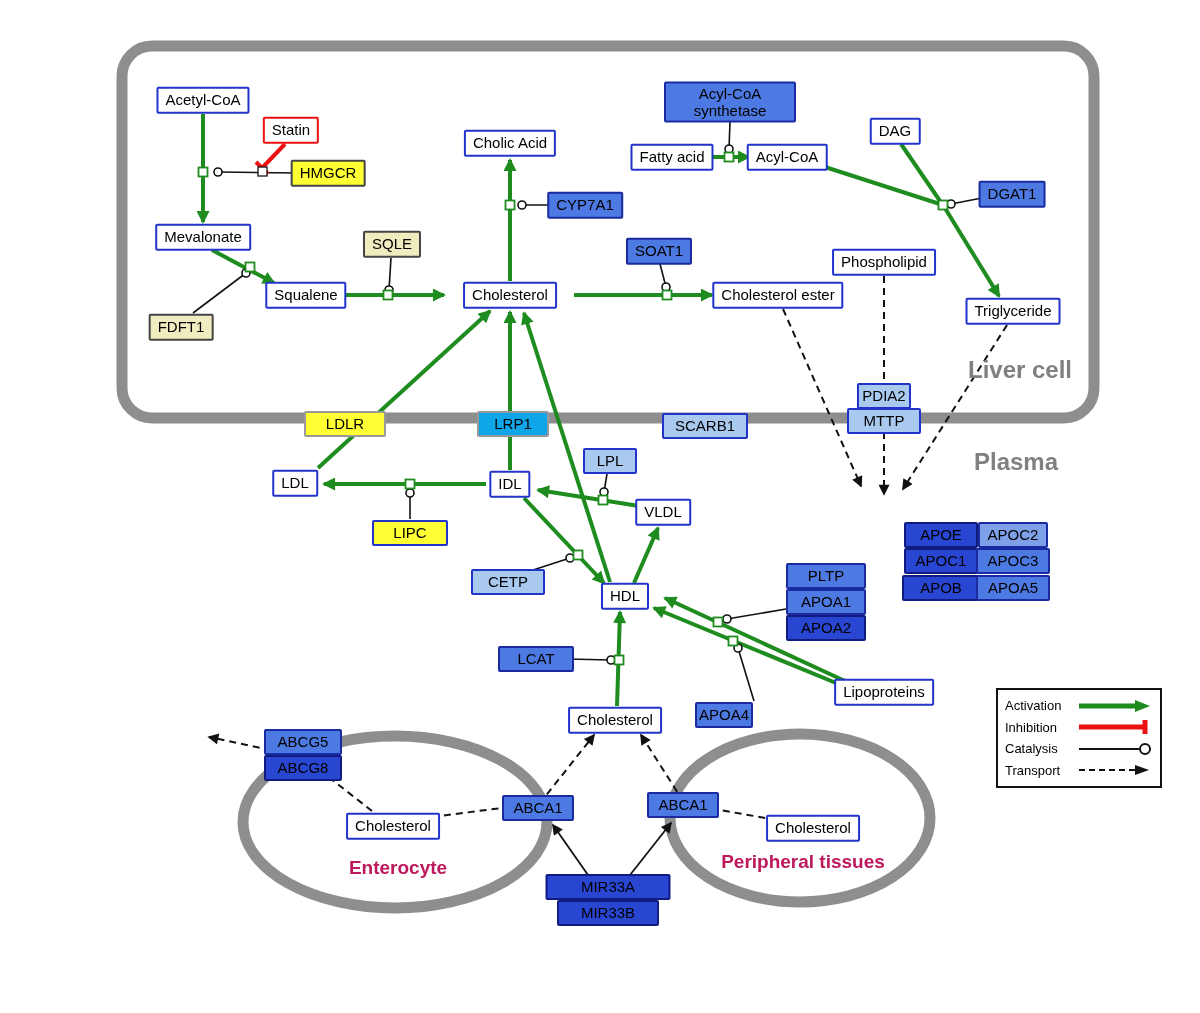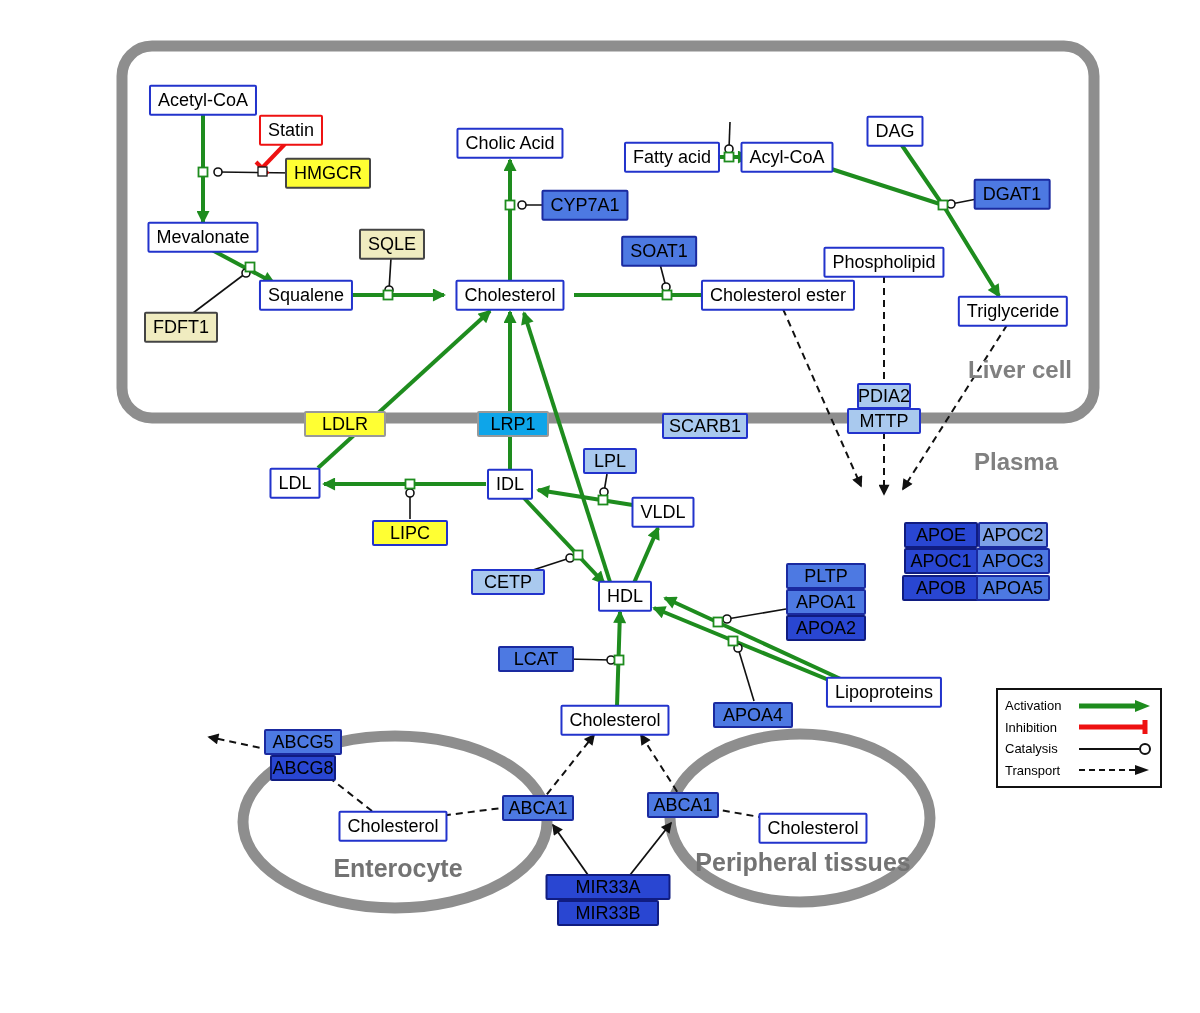--- a/index.html
+++ b/index.html
@@ -1,41 +1,41 @@
 <!DOCTYPE html>
 <html><head>
 <meta charset="utf-8">
 <style>
   html,body{margin:0;padding:0;background:#ffffff;}
   #stage{position:relative;width:1200px;height:1013px;background:#ffffff;overflow:hidden;
          font-family:"Liberation Sans",sans-serif;}
   #edges{position:absolute;left:0;top:0;z-index:1;}
   
   .n{position:absolute;transform:translate(-50%,-50%);z-index:2;background:#ffffff;
-     border:2px solid #2233cc;padding:2px 7px;font-size:18px;line-height:1.25;
+     border:2px solid #2233cc;padding:2px 7px;font-size:15px;line-height:1.25;
      color:#000;white-space:nowrap;text-align:center;border-radius:2px;}
   .n.w{background:#ffffff;border-color:#2233cc;}
   .n.rd{background:#ffffff;border-color:#ee1111;}
   .n.y{background:#ffff33;border-color:#444444;}
   .n.ygr{background:#ffff33;border-color:#999999;}
   .n.ybl{background:#ffff33;border-color:#2233cc;}
   .n.p{background:#f0ecc0;border-color:#444444;}
   .n.pgr{background:#0ea5e9;border-color:#999999;}
   .n.bl{background:#a9c9ee;border-color:#2233cc;}
   .n.bm{background:#4d79e2;border-color:#1a2aa0;}
   .n.bs{background:#7da0e8;border-color:#1a2aa0;}
   .n.bd{background:#2946d2;border-color:#101c80;}
   .n.fx{box-sizing:border-box;display:flex;align-items:center;justify-content:center;
         padding:0;height:26px;}
   .n.multi{white-space:normal;width:124px;line-height:1.1;padding:2px 2px;}
   
   .comp{position:absolute;transform:translate(-50%,-50%);z-index:2;color:#808080;
         font-weight:bold;white-space:nowrap;}
   .comp.big{font-size:24px;}
-  .comp.med{font-size:25px;color:#737373;}
+  .comp.med{font-size:19px;color:#be185d;}
   
   .legend{position:absolute;left:996px;top:688px;width:166px;height:100px;z-index:3;
           background:#ffffff;border:2px solid #111;box-sizing:border-box;
           display:flex;flex-direction:column;justify-content:space-evenly;padding:2px 7px;}
   .lrow{display:flex;align-items:center;justify-content:space-between;font-size:13px;color:#000;}
 </style>
 </head>
 <body>
 
 <div id="stage">
@@ -155,20 +155,21 @@
   <div class="n y" style="left:328px;top:173px">HMGCR</div>
   <div class="n w" style="left:203px;top:237px">Mevalonate</div>
   <div class="n p" style="left:392px;top:244px">SQLE</div>
   <div class="n p" style="left:181px;top:327px">FDFT1</div>
   <div class="n w" style="left:306px;top:295px">Squalene</div>
   <div class="n w" style="left:510px;top:295px">Cholesterol</div>
   <div class="n w" style="left:510px;top:143px">Cholic Acid</div>
   <div class="n bm" style="left:585px;top:205px">CYP7A1</div>
   <div class="n bm" style="left:659px;top:251px">SOAT1</div>
   <div class="n w" style="left:778px;top:295px">Cholesterol ester</div>
+  <div class="n bm multi" style="left:730px;top:102px">Acyl-CoA synthetase</div>
   <div class="n w" style="left:672px;top:157px">Fatty acid</div>
   <div class="n w" style="left:787px;top:157px">Acyl-CoA</div>
   <div class="n w" style="left:895px;top:131px">DAG</div>
   <div class="n bm" style="left:1012px;top:194px">DGAT1</div>
   <div class="n w" style="left:884px;top:262px">Phospholipid</div>
   <div class="n w" style="left:1013px;top:311px">Triglyceride</div>
   <div class="n bl fx" style="left:884px;top:396px;width:54px">PDIA2</div>
   <div class="n bl fx" style="left:884px;top:421px;width:74px">MTTP</div>
   <div class="n ygr fx" style="left:345px;top:424px;width:82px">LDLR</div>
   <div class="n pgr fx" style="left:513px;top:424px;width:72px">LRP1</div>
@@ -177,31 +178,31 @@
   <div class="n w" style="left:510px;top:484px">IDL</div>
   <div class="n bl fx" style="left:610px;top:461px;width:54px">LPL</div>
   <div class="n w" style="left:663px;top:512px">VLDL</div>
   <div class="n ybl fx" style="left:410px;top:533px;width:76px">LIPC</div>
   <div class="n bl fx" style="left:508px;top:582px;width:74px">CETP</div>
   <div class="n w" style="left:625px;top:596px">HDL</div>
   <div class="n bm fx" style="left:826px;top:576px;width:80px">PLTP</div>
   <div class="n bm fx" style="left:826px;top:602px;width:80px">APOA1</div>
   <div class="n bd fx" style="left:826px;top:628px;width:80px">APOA2</div>
   <div class="n bm fx" style="left:536px;top:659px;width:76px">LCAT</div>
-  <div class="n bm fx" style="left:753px;top:715px;width:80px">APOA4</div>
+  <div class="n bm fx" style="left:724px;top:715px;width:58px">APOA4</div>
   <div class="n w" style="left:884px;top:692px">Lipoproteins</div>
   <div class="n bd fx" style="left:941px;top:535px;width:74px">APOE</div>
   <div class="n bs fx" style="left:1013px;top:535px;width:70px">APOC2</div>
   <div class="n bd fx" style="left:941px;top:561px;width:74px">APOC1</div>
   <div class="n bm fx" style="left:1013px;top:561px;width:74px">APOC3</div>
   <div class="n bd fx" style="left:941px;top:588px;width:78px">APOB</div>
   <div class="n bm fx" style="left:1013px;top:588px;width:74px">APOA5</div>
   <div class="n w" style="left:615px;top:720px">Cholesterol</div>
   <div class="n bm fx" style="left:303px;top:742px;width:78px">ABCG5</div>
-  <div class="n bd fx" style="left:303px;top:768px;width:66px">ABCG8</div>
+  <div class="n bd fx" style="left:303px;top:768px;width:78px">ABCG8</div>
   <div class="n w" style="left:393px;top:826px">Cholesterol</div>
   <div class="n bm fx" style="left:538px;top:808px;width:72px">ABCA1</div>
   <div class="n bm fx" style="left:683px;top:805px;width:72px">ABCA1</div>
   <div class="n w" style="left:813px;top:828px">Cholesterol</div>
   <div class="n bd fx" style="left:608px;top:887px;width:125px">MIR33A</div>
   <div class="n bd fx" style="left:608px;top:913px;width:102px">MIR33B</div>
 
   <div class="legend">
     <div class="lrow">
       <span>Activation</span>

